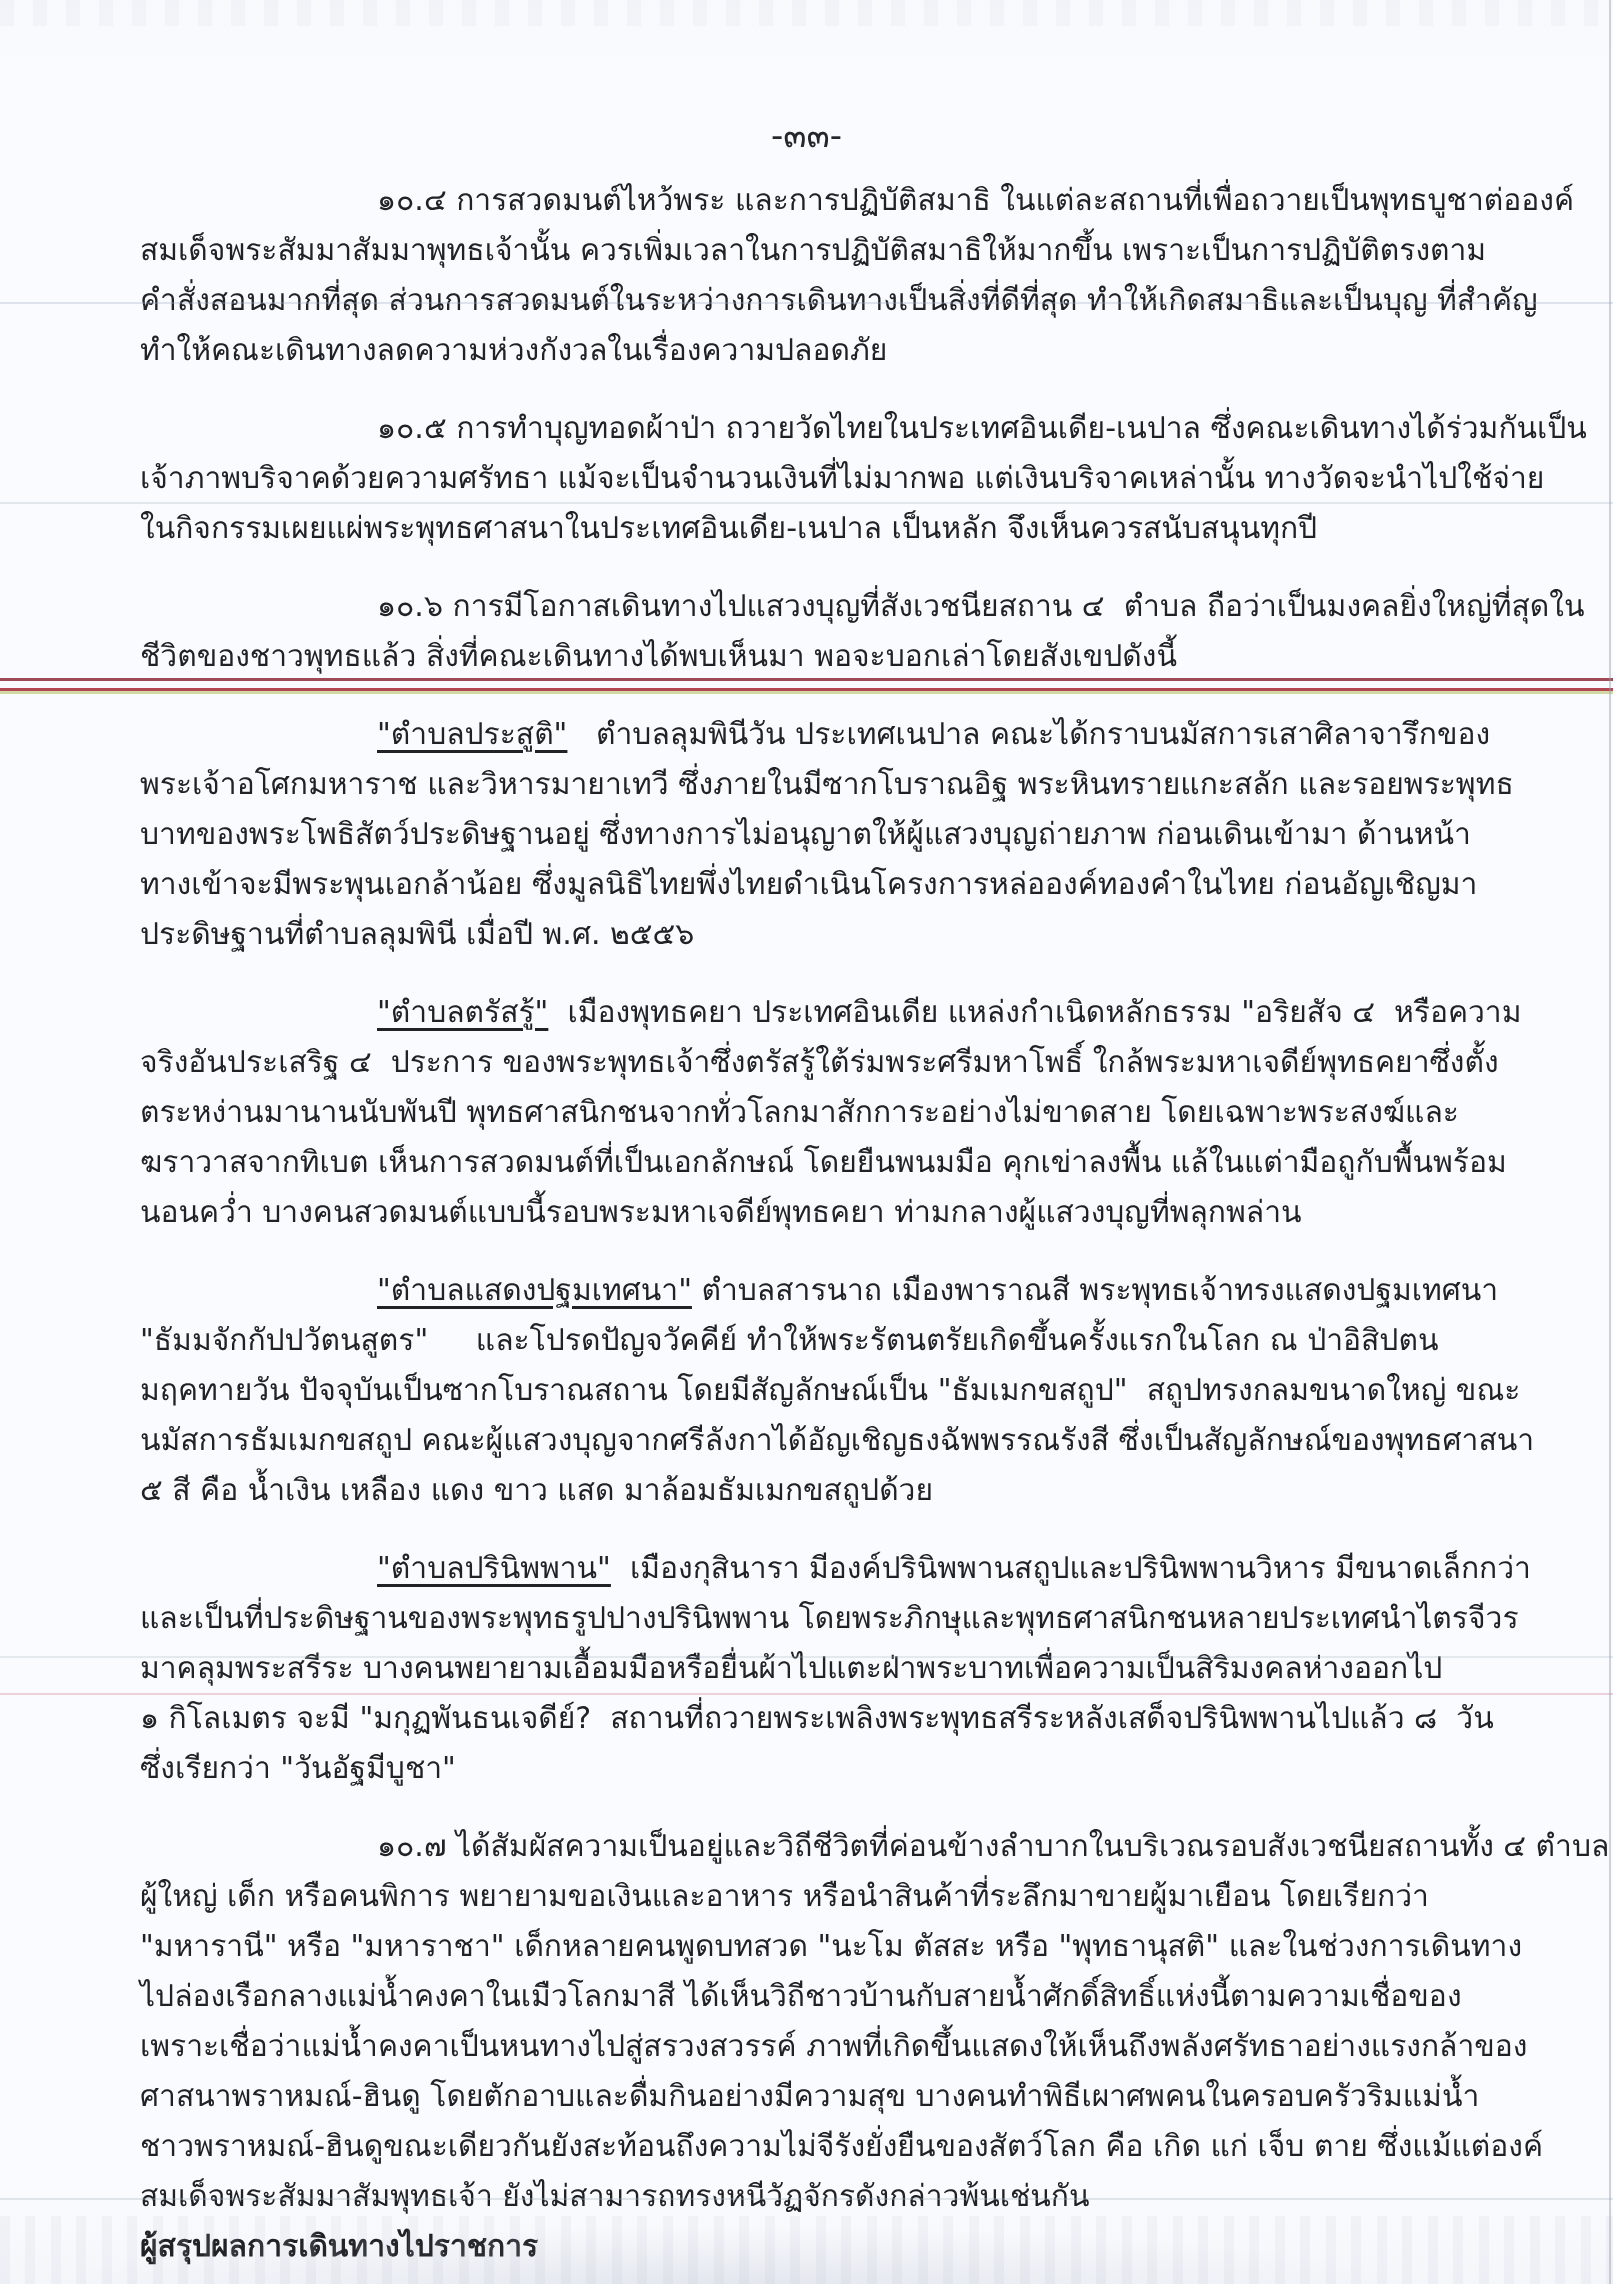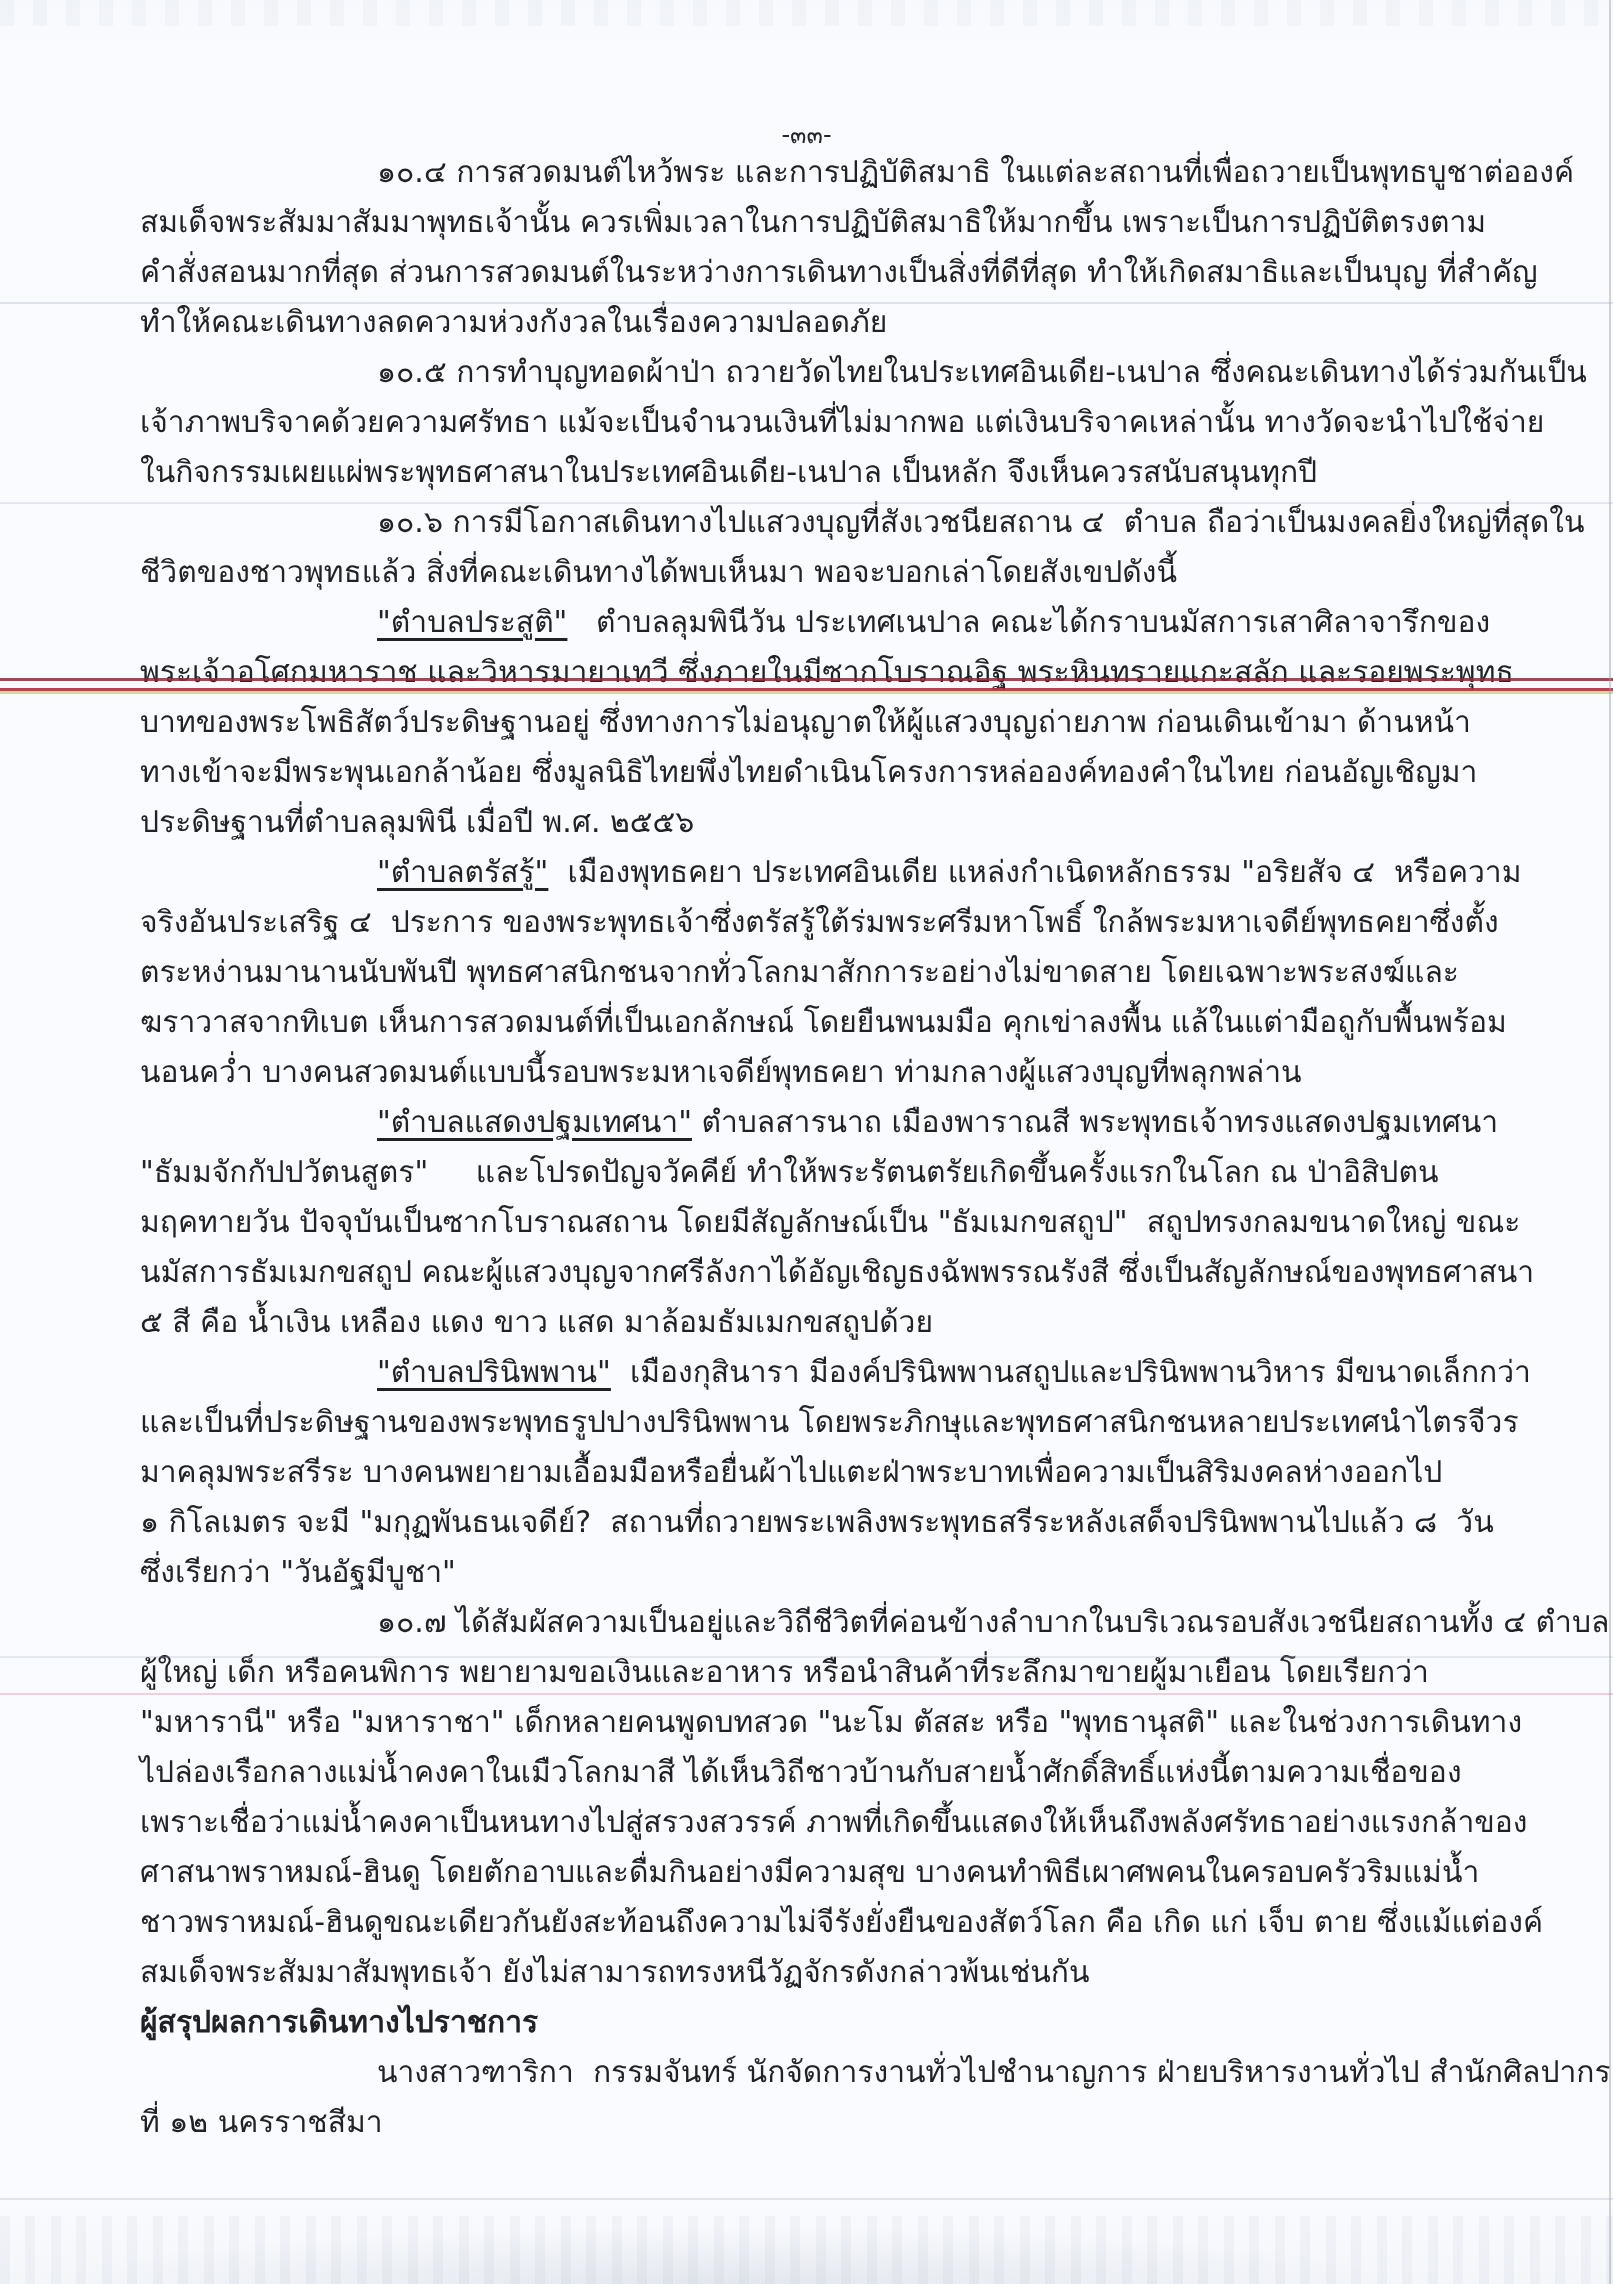--- a/index.html
+++ b/index.html
@@ -35,32 +35,32 @@
   .a-faint-2{top:502px;height:2px;background:rgba(165,178,196,.28);}
   .a-red-dark{top:678px;height:2.9px;background:#8c2a38;opacity:.85;}
   .a-red-bright{top:688px;height:2.9px;background:#a8323e;opacity:.9;}
   .a-green{top:691px;height:2.9px;background:#c2cc86;opacity:.75;}
   .a-faint-3{top:1656px;height:2px;background:rgba(165,178,196,.26);}
   .a-pink{top:1693px;height:2px;background:rgba(217,139,160,.38);}
   .a-faint-4{top:2198px;height:2px;background:rgba(165,178,196,.3);}
   
   .pageno{
     position:absolute;top:116px;left:0;width:100%;
-    text-align:center;font-size:24px;line-height:39px;color:#26272b;
+    text-align:center;font-size:34px;line-height:39px;color:#26272b;
   }
   
   .textcol{
     position:absolute;left:140px;top:147px;width:1372px;
     color:#212226;
   }
   .line{
     height:50px;line-height:50px;font-size:30px;
     white-space:pre;overflow:visible;
   }
-  .line.indent{padding-left:237px;}
+  .line.indent{padding-left:237px;margin-top:28px;}
   .u{
     text-decoration:underline;
     text-decoration-thickness:2.5px;
     text-underline-offset:5.9px;
   }
   .b{font-weight:bold;}
 </style>
 </head>
 <body>
 

